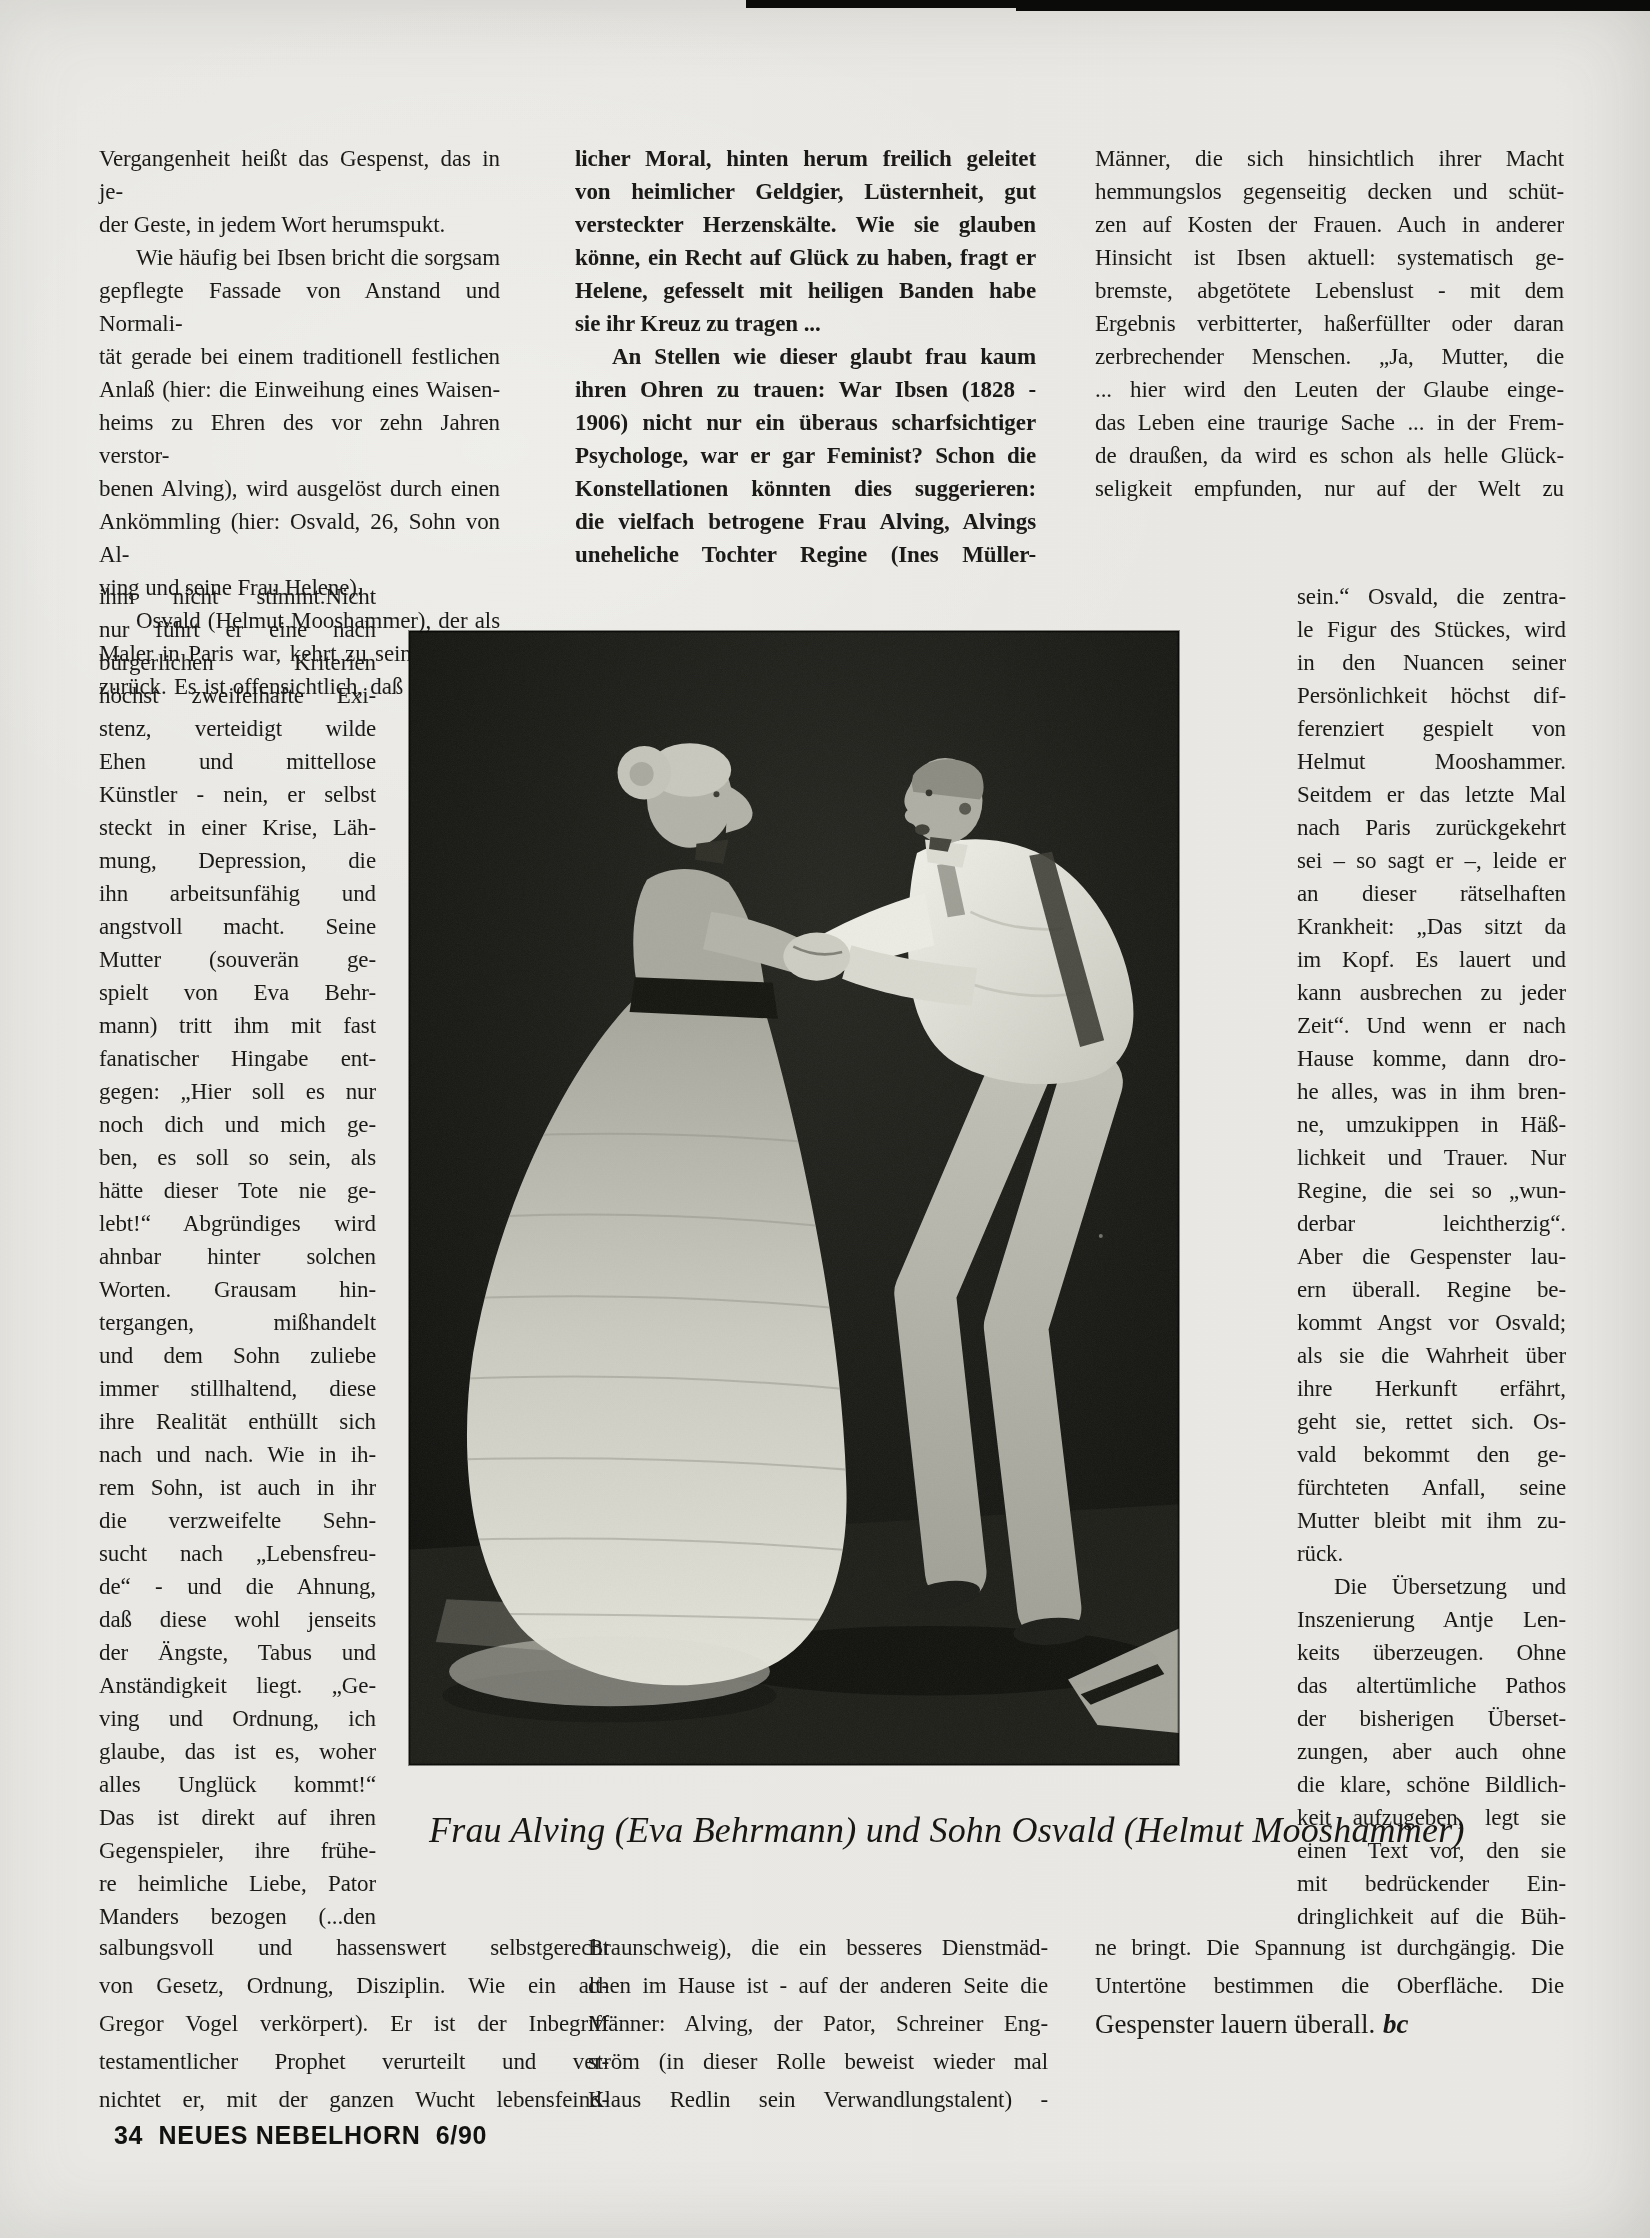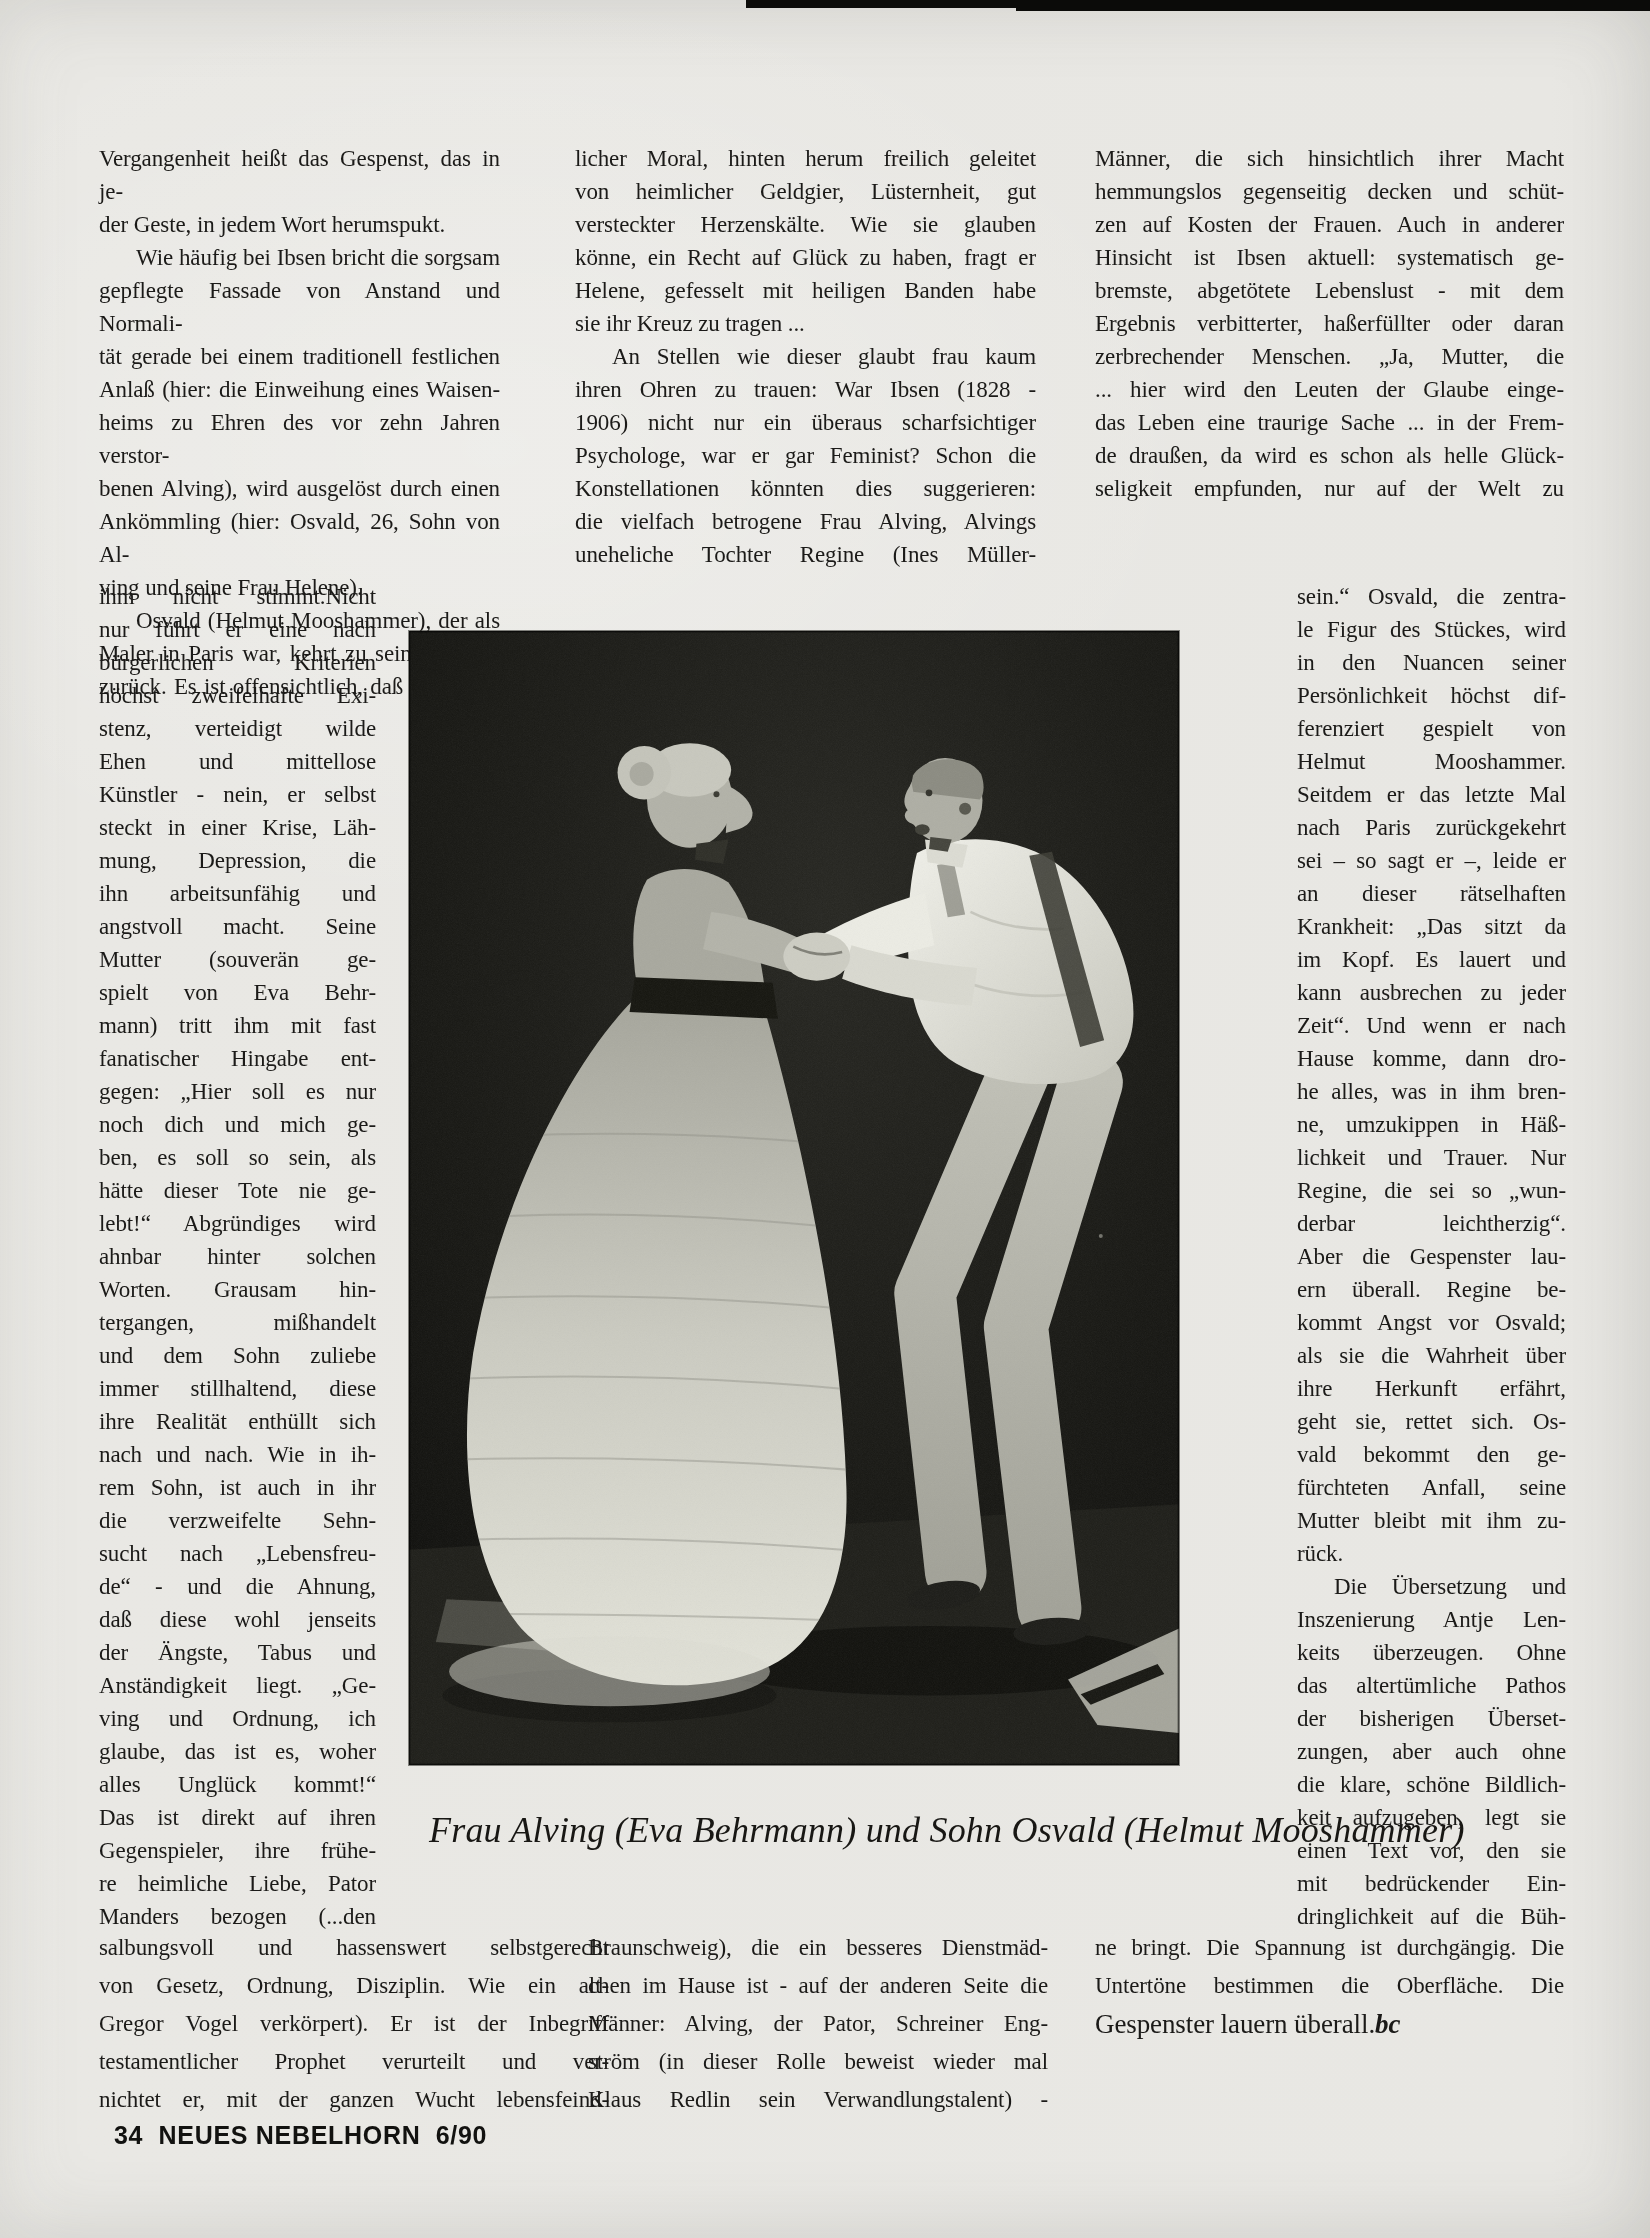--- a/index.html
+++ b/index.html
@@ -22,34 +22,34 @@
 
   .col{position:absolute;font-size:23px;letter-spacing:-0.1px;}
   .lh50{line-height:33px;}
   .lh49{line-height:33px;}
   .lh57{line-height:38px;}
   .line{text-align:justify;text-align-last:justify;white-space:normal;}
   .line.end{text-align-last:left;}
   .line.ind{text-indent:37px;}
 
   #c1t{left:99px;top:142px;width:401px;}
-  #c2t{left:575px;top:142px;width:461px;}
+  #c2t{left:575px;top:142px;width:461px;font-weight:bold;}
   #c3t{left:1095px;top:142px;width:469px;}
   #c1n{left:99px;top:580px;width:277px;}
   #c3n{left:1297px;top:580px;width:269px;}
   #c1b{left:99px;top:1929px;width:510px;}
   #c2b{left:588px;top:1929px;width:460px;}
   #c3b{left:1095px;top:1929px;width:469px;}
 
   .lastline{
     position:absolute;left:1095px;top:2005px;width:469px;
     font-size:27px;line-height:38px;letter-spacing:-0.1px;
     display:flex;align-items:baseline;
   }
-  .lastline .sig{font-style:italic;font-weight:700;}
+  .lastline .sig{font-style:italic;font-weight:700;margin-left:8px;}
 
   .photo{
     position:absolute;left:409px;top:631px;width:770px;height:1134px;
     margin:0;padding:0;outline:0.7px solid rgba(40,40,34,.55);
   }
   .photo svg{display:block;width:100%;height:100%;}
 
   .caption{
     position:absolute;left:429px;top:1809px;width:762px;
     font-size:36px;font-style:italic;letter-spacing:0.2px;

